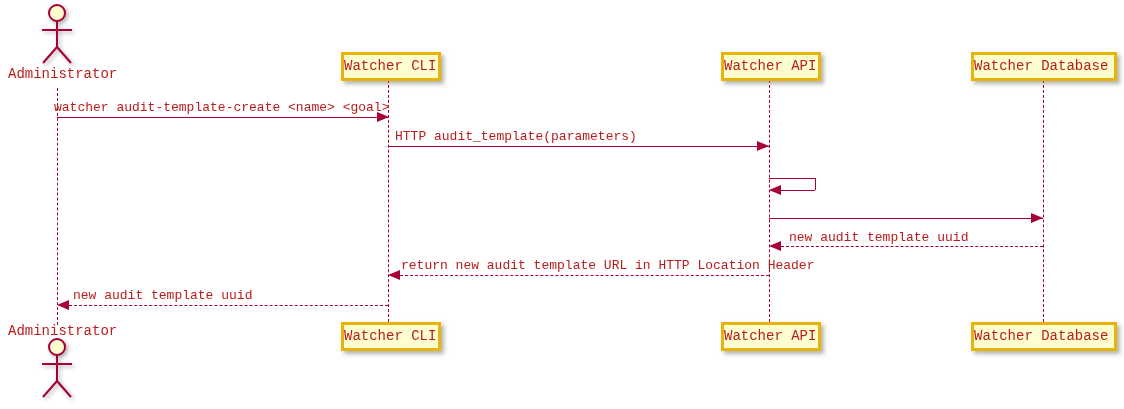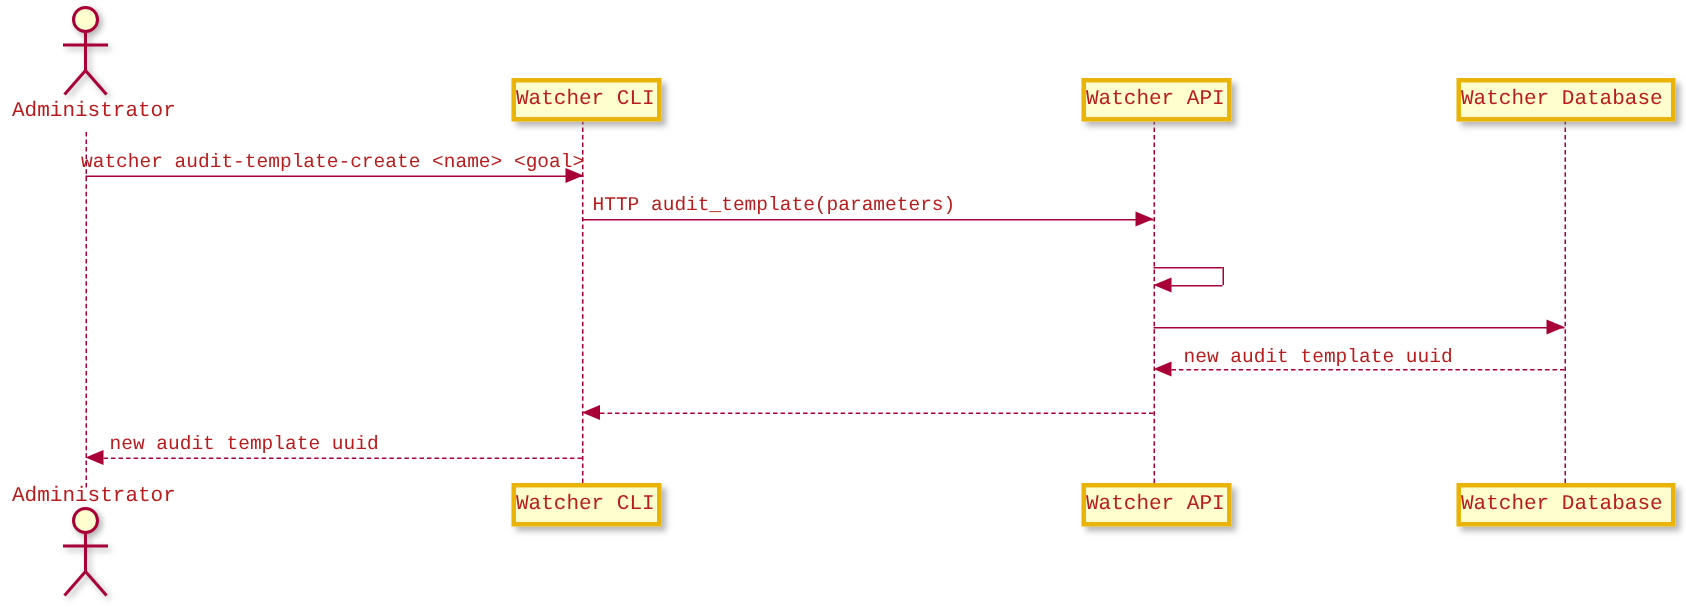--- a/index.html
+++ b/index.html
@@ -147,20 +147,21 @@
   <div class="msg-line solid" id="m3-line-bottom"></div>
   <div class="arrow arrow-left" id="m3-arrow"></div>
 
   <div class="msg-line solid" id="m4-line"></div>
   <div class="arrow arrow-right" id="m4-arrow"></div>
 
   <div class="msg-label" id="m5-label">new audit template uuid</div>
   <div class="msg-line dashed" id="m5-line"></div>
   <div class="arrow arrow-left" id="m5-arrow"></div>
 
+  <div class="msg-label" id="m6-label">return new audit template URL in HTTP Location Header</div>
   <div class="msg-line dashed" id="m6-line"></div>
   <div class="arrow arrow-left" id="m6-arrow"></div>
 
   <div class="msg-label" id="m7-label">new audit template uuid</div>
   <div class="msg-line dashed" id="m7-line"></div>
   <div class="arrow arrow-left" id="m7-arrow"></div>
 
 </div>
 
 </body></html>

